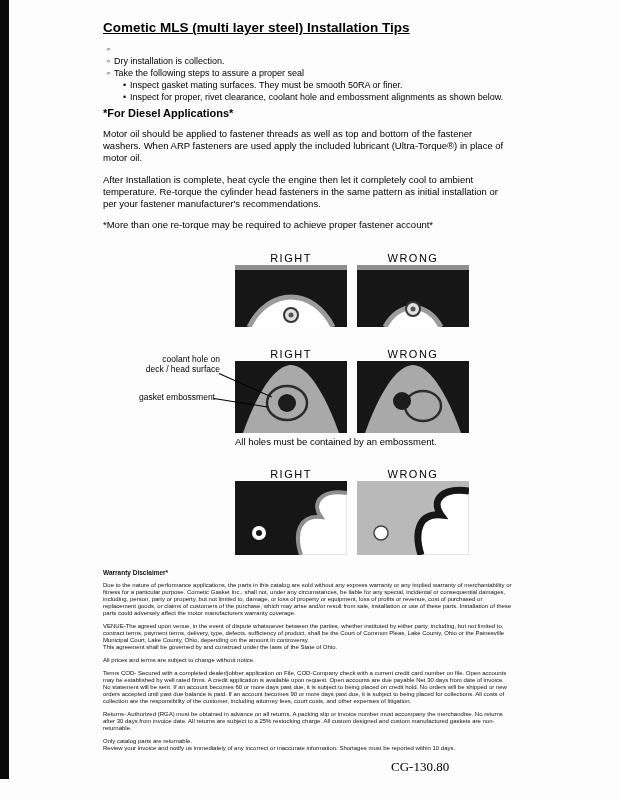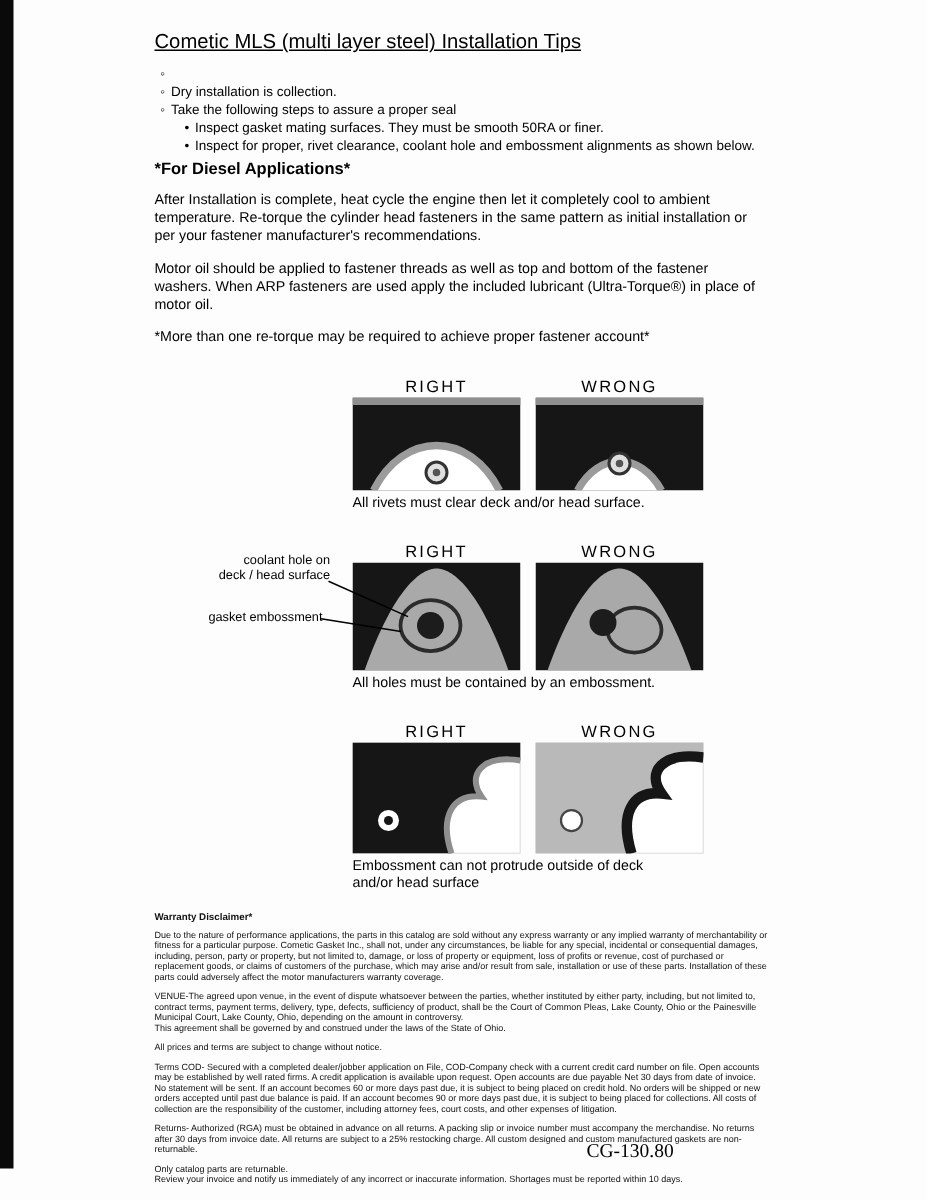--- a/index.html
+++ b/index.html
@@ -2,21 +2,21 @@
 <html><head>
 <meta charset="utf-8">
 <style>
   html,body{margin:0;padding:0;}
   body{
     width:618px;height:800px;background:#fdfdfd;position:relative;overflow:hidden;
     font-family:"Liberation Sans",sans-serif;color:#000;
   }
   .left-bar{position:absolute;left:0;top:0;width:9px;height:779px;background:#0a0a0a;}
   .content{position:absolute;left:103px;top:20px;width:414px;}
-  .title{font-size:13.5px;font-weight:normal;text-decoration:underline;margin:0 0 8px 0;}
+  .title{font-size:13.5px;font-weight:bold;text-decoration:underline;margin:0 0 8px 0;}
   .b{font-size:9px;line-height:12px;display:flex;}
   .b .bm{width:11px;text-align:center;flex:0 0 auto;}
   .b.sub{padding-left:16px;}
   .diesel-h{font-size:11px;font-weight:bold;margin-top:4px;}
   .para{font-size:9.5px;line-height:12px;margin-top:9px;width:408px;}
   .diagrams{margin-top:8px;margin-left:132px;width:236px;}
   .diag-group{margin-bottom:10px;position:relative;}
   .diag-row{display:flex;gap:10px;margin-top:21px;}
   .diag-col{width:112px;text-align:center;}
   .diag-h{font-size:11px;letter-spacing:1.5px;line-height:13px;}
@@ -58,22 +58,22 @@
       <span class="bm">•</span>
       <span>Inspect gasket mating surfaces.  They must be smooth 50RA or finer.</span>
     </div>
     <div class="b sub">
       <span class="bm">•</span>
       <span>Inspect for proper, rivet clearance, coolant hole and embossment alignments as shown below.</span>
     </div>
   </div>
 
   <h2 class="diesel-h">*For Diesel Applications*</h2>
+  <p class="para">Motor oil should be applied to fastener threads as well as top and bottom of the fastener washers. When ARP fasteners are used apply the included lubricant (Ultra-Torque®) in place of motor oil.</p>
   <p class="para">After Installation is complete, heat cycle the engine then let it completely cool to ambient temperature. Re-torque the cylinder head fasteners in the same pattern as initial installation or per your fastener manufacturer's recommendations.</p>
-  <p class="para">Motor oil should be applied to fastener threads as well as top and bottom of the fastener washers. When ARP fasteners are used apply the included lubricant (Ultra-Torque®) in place of motor oil.</p>
   <p class="para">*More than one re-torque may be required to achieve proper fastener account*</p>
 
   <div class="diagrams">
 
     <div class="diag-group">
       <div class="diag-row">
         <div class="diag-col">
           <div class="diag-h">RIGHT</div>
           <svg class="panel" viewBox="0 0 112 62">
             <rect x="0" y="0" width="112" height="62" fill="#161616"></rect>
@@ -87,21 +87,20 @@
           <div class="diag-h">WRONG</div>
           <svg class="panel" viewBox="0 0 112 62">
             <rect x="0" y="0" width="112" height="62" fill="#161616"></rect>
             <rect x="0" y="0" width="112" height="5" fill="#8f8f8f"></rect>
             <path d="M28,62 C42,36 70,36 84,62" fill="#ffffff" stroke="#9b9b9b" stroke-width="5"></path>
             <circle cx="56" cy="44" r="7" fill="#e0e0e0" stroke="#333333" stroke-width="2"></circle>
             <circle cx="56" cy="44" r="2.5" fill="#555555"></circle>
           </svg>
         </div>
       </div>
-      <div class="diag-caption">All rivets must clear deck and/or head surface.</div>
     </div>
 
     <div class="diag-group">
       <div class="side-label lbl-coolant">coolant hole on
 deck / head surface</div>
       <div class="pointer line-coolant"></div>
       <div class="side-label lbl-emboss">gasket embossment</div>
       <div class="pointer line-emboss"></div>
 
       <div class="diag-row">
@@ -142,22 +141,20 @@
         <div class="diag-col">
           <div class="diag-h">WRONG</div>
           <svg class="panel" viewBox="0 0 112 74">
             <rect x="0" y="0" width="112" height="74" fill="#ffffff" stroke="#cccccc" stroke-width="1"></rect>
             <path d="M0,0 H112 V10 C84,6 74,20 84,34 C64,32 56,48 64,74 H0 Z" fill="#b9b9b9"></path>
             <path d="M112,10 C84,6 74,20 84,34 C64,32 56,48 64,74" fill="none" stroke="#161616" stroke-width="7"></path>
             <circle cx="24" cy="52" r="7" fill="#ffffff" stroke="#444444" stroke-width="1.5"></circle>
           </svg>
         </div>
       </div>
-      <div class="diag-caption">Embossment can not protrude outside of deck
-and/or head surface</div>
     </div>
 
   </div>
 
   <div class="warranty">
     <div class="w-head">Warranty Disclaimer*</div>
     <p class="wp">Due to the nature of performance applications, the parts in this catalog are sold without any express warranty or any implied warranty of merchantability or fitness for a particular purpose.  Cometic Gasket Inc., shall not, under any circumstances, be liable for any special, incidental or consequential damages, including, person, party or property, but not limited to, damage, or loss of property or equipment, loss of profits or revenue, cost of purchased or replacement goods, or claims of customers of the purchase, which may arise and/or result from sale, installation or use of these parts.  Installation of these parts could adversely affect the motor manufacturers warranty coverage.</p>
     <p class="wp">VENUE-The agreed upon venue, in the event of dispute whatsoever between the parties, whether instituted by either party, including, but not limited to, contract terms, payment terms, delivery, type, defects, sufficiency of product, shall be the Court of Common Pleas, Lake County, Ohio or the Painesville Municipal Court, Lake County, Ohio, depending on the amount in controversy.
 This agreement shall be governed by and construed under the laws of the State of Ohio.</p>
     <p class="wp">All prices and terms are subject to change without notice.</p>

